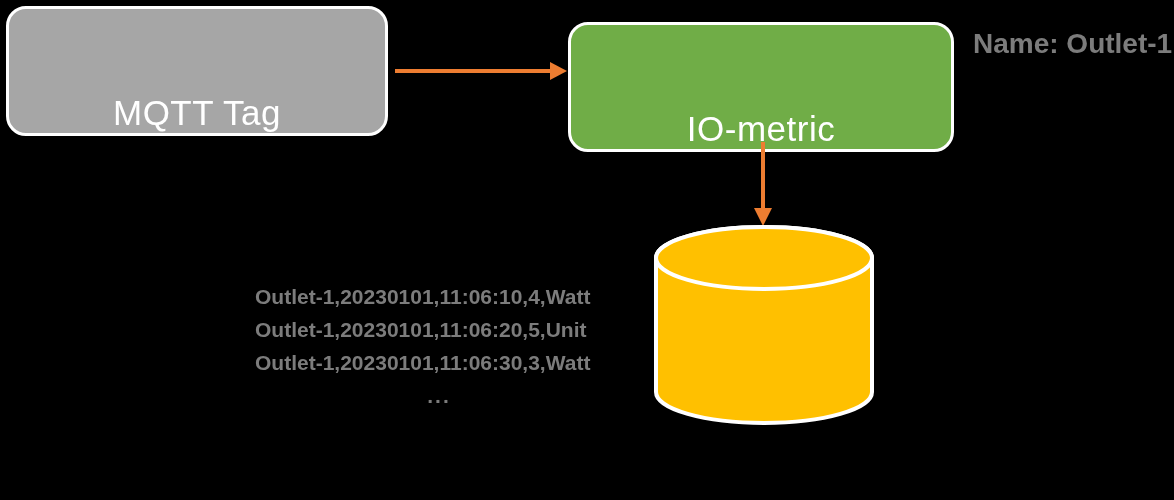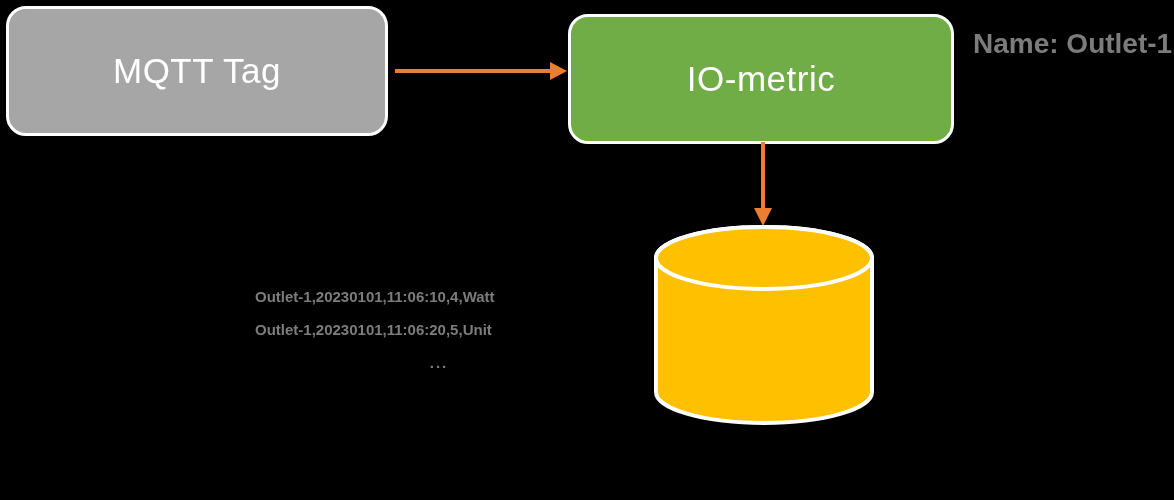--- a/index.html
+++ b/index.html
@@ -20,36 +20,36 @@
     width: 1174px;
     height: 500px;
     background: var(--background);
     overflow: hidden;
   }
   .node {
     position: absolute;
     border: 3px solid var(--outline-white);
     border-radius: 20px;
     display: flex;
-    align-items: center;
+    align-items: flex-end;
     justify-content: center;
   }
   .node-label {
     color: var(--node-label-white);
     font-size: 35px;
     font-weight: 400;
     letter-spacing: 0.5px;
   }
   .node-mqtt {
     left: 6px; top: 6px;
     width: 382px; height: 130px;
     background: var(--node-gray);
   }
   .node-io {
-    left: 568px; top: 14px;
+    left: 568px; top: 22px;
     width: 386px; height: 130px;
     background: var(--node-green);
   }
   .arrow { position: absolute; }
   .arrow-h { left: 394px; top: 58px; }
   .arrow-v { left: 750px; top: 142px; }
   .arrow line { stroke: var(--arrow-orange); stroke-width: 4; }
   .arrow polygon { fill: var(--arrow-orange); }
   .cylinder { position: absolute; left: 650px; top: 223px; }
   .cylinder .shape {
@@ -64,21 +64,21 @@
     font-size: 28px;
     font-weight: 700;
     line-height: 35px;
     white-space: nowrap;
   }
   .data-records {
     position: absolute;
     left: 255px; top: 280px;
     width: 368px;
     color: var(--text-gray);
-    font-size: 15px;
+    font-size: 21px;
     font-weight: 700;
     line-height: 33px;
     white-space: nowrap;
   }
   .data-records .ellipsis-line {
     text-align: center;
     letter-spacing: 2px;
   }
 </style>
 </head>
@@ -109,16 +109,17 @@
   </svg>
 
   <svg class="cylinder" width="228" height="206" viewBox="0 0 228 206" aria-hidden="true">
     <path class="shape" d="M6,35 A108,31 0 0 1 222,35 L222,169 A108,31 0 0 1 6,169 Z"></path>
     <ellipse class="shape" cx="114" cy="35" rx="108" ry="31"></ellipse>
   </svg>
 
   <div class="data-records">
     <div>Outlet-1,20230101,11:06:10,4,Watt</div>
     <div>Outlet-1,20230101,11:06:20,5,Unit</div>
+    <div>Outlet-1,20230101,11:06:30,3,Watt</div>
     <div class="ellipsis-line">...</div>
   </div>
 
 </div>
 
 </body></html>

